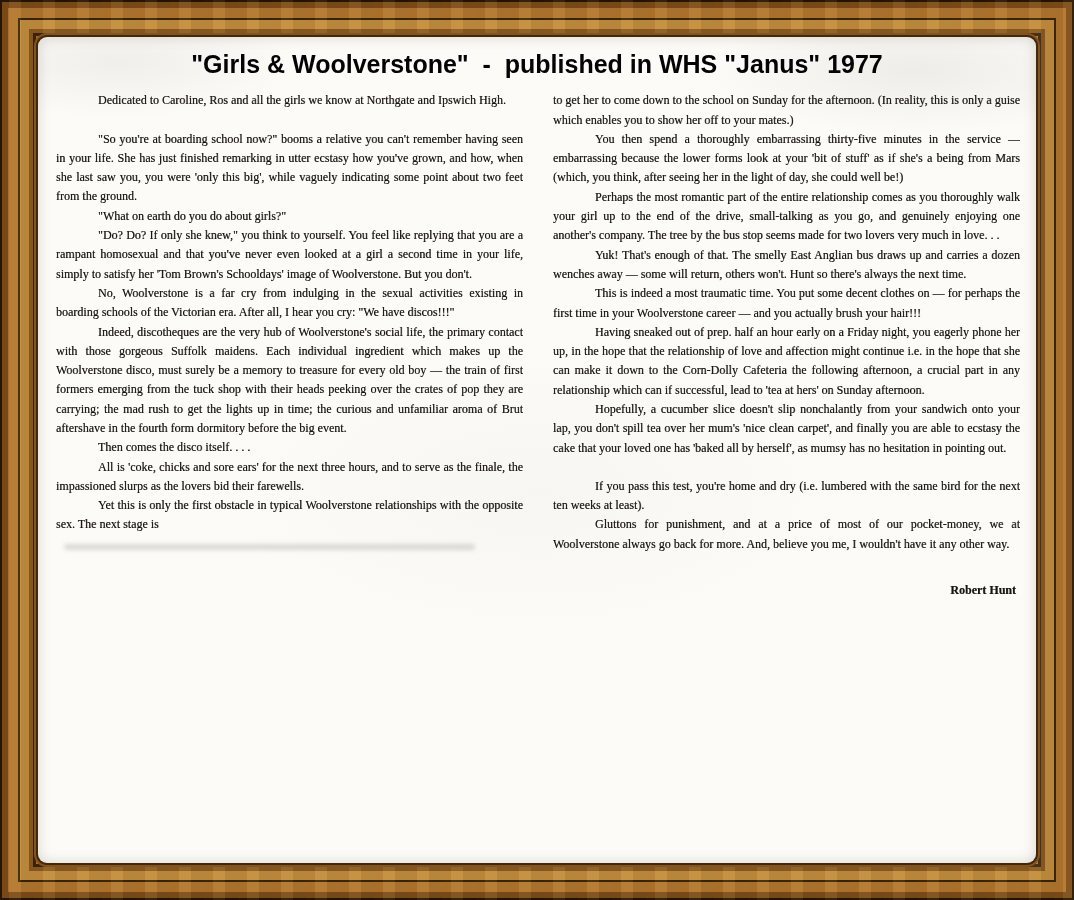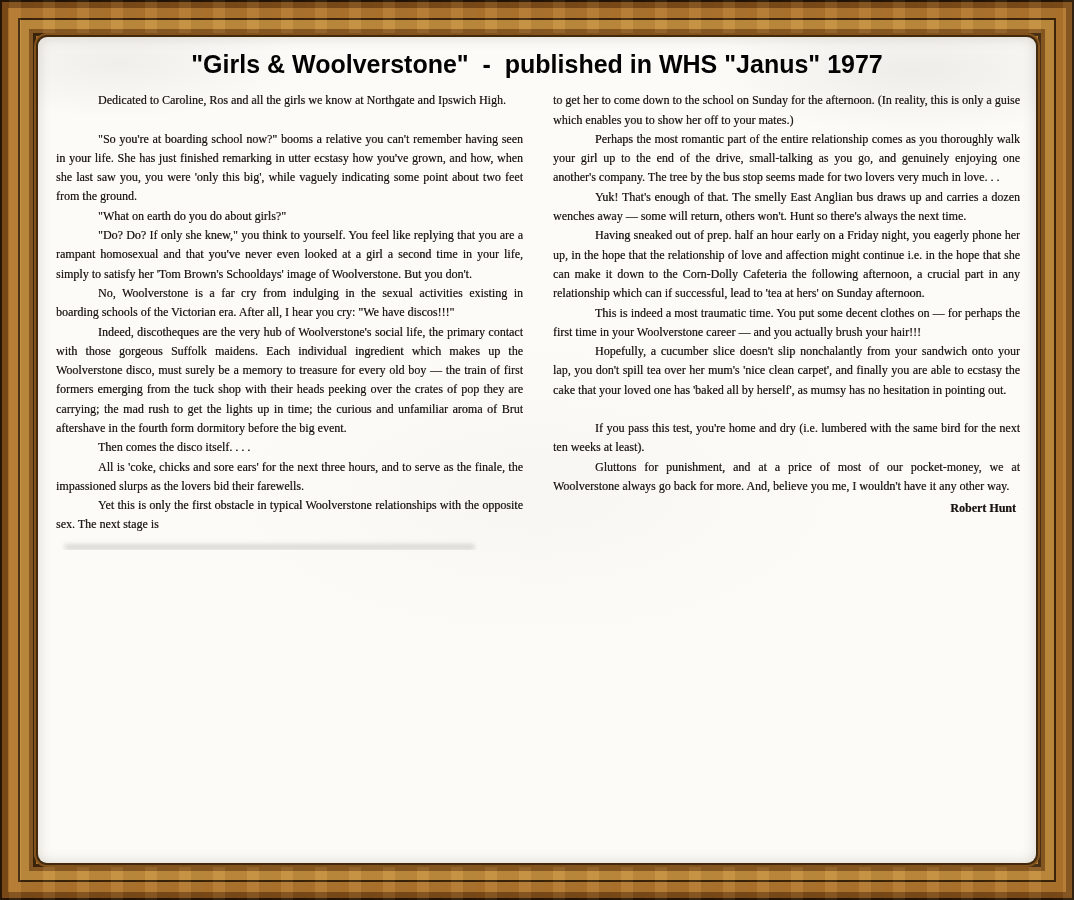--- a/index.html
+++ b/index.html
@@ -88,21 +88,21 @@
   }
   .para {
     margin: 0;
     text-shadow: 0.35px 0 0 rgba(25,18,10,0.55);
   }
   .para.indent { text-indent: 42px; }
   .para.gap { margin-top: 19px; }
   .signature {
     text-align: right;
     font-weight: bold;
-    margin-top: 3px;
+    margin-top: 27px;
     padding-right: 4px;
     text-shadow: 0.35px 0 0 rgba(25,18,10,0.55);
   }
   
   .ghost-line {
     height: 6px;
     width: 88%;
     margin: 9px 0 0 8px;
     background: rgba(95,90,78,0.20);
     filter: blur(2px);
@@ -126,24 +126,25 @@
             <p class="para indent">Indeed, discotheques are the very hub of Woolverstone's social life, the primary contact with those gorgeous Suffolk maidens. Each individual ingredient which makes up the Woolverstone disco, must surely be a memory to treasure for every old boy — the train of first formers emerging from the tuck shop with their heads peeking over the crates of pop they are carrying; the mad rush to get the lights up in time; the curious and unfamiliar aroma of Brut aftershave in the fourth form dormitory before the big event.</p>
             <p class="para indent">Then comes the disco itself. . . .</p>
             <p class="para indent">All is 'coke, chicks and sore ears' for the next three hours, and to serve as the finale, the impassioned slurps as the lovers bid their farewells.</p>
             <p class="para indent">Yet this is only the first obstacle in typical Woolverstone relationships with the opposite sex. The next stage is</p>
           </div>
         <div class="ghost-line"></div>
       </div>
       <div class="col">
         <div>
             <p class="para">to get her to come down to the school on Sunday for the afternoon. (In reality, this is only a guise which enables you to show her off to your mates.)</p>
+            <p class="para indent">You then spend a thoroughly embarrassing thirty-five minutes in the service — embarrassing because the lower forms look at your 'bit of stuff' as if she's a being from Mars (which, you think, after seeing her in the light of day, she could well be!)</p>
             <p class="para indent">Perhaps the most romantic part of the entire relationship comes as you thoroughly walk your girl up to the end of the drive, small-talking as you go, and genuinely enjoying one another's company. The tree by the bus stop seems made for two lovers very much in love. . .</p>
             <p class="para indent">Yuk! That's enough of that. The smelly East Anglian bus draws up and carries a dozen wenches away — some will return, others won't. Hunt so there's always the next time.</p>
+            <p class="para indent">This is indeed a most traumatic time. You put some decent clothes on — for perhaps the first time in your Woolverstone career — and you actually brush your hair!!!</p>
             <p class="para indent">Having sneaked out of prep. half an hour early on a Friday night, you eagerly phone her up, in the hope that the relationship of love and affection might continue i.e. in the hope that she can make it down to the Corn-Dolly Cafeteria the following afternoon, a crucial part in any relationship which can if successful, lead to 'tea at hers' on Sunday afternoon.</p>
-            <p class="para indent">This is indeed a most traumatic time. You put some decent clothes on — for perhaps the first time in your Woolverstone career — and you actually brush your hair!!!</p>
             <p class="para indent">Hopefully, a cucumber slice doesn't slip nonchalantly from your sandwich onto your lap, you don't spill tea over her mum's 'nice clean carpet', and finally you are able to ecstasy the cake that your loved one has 'baked all by herself', as mumsy has no hesitation in pointing out.</p>
             <p class="para indent gap">If you pass this test, you're home and dry (i.e. lumbered with the same bird for the next ten weeks at least).</p>
             <p class="para indent">Gluttons for punishment, and at a price of most of our pocket-money, we at Woolverstone always go back for more. And, believe you me, I wouldn't have it any other way.</p>
           </div>
         <div class="signature">Robert Hunt</div>
       </div>
     </div>
   </div>
 </div>
 

